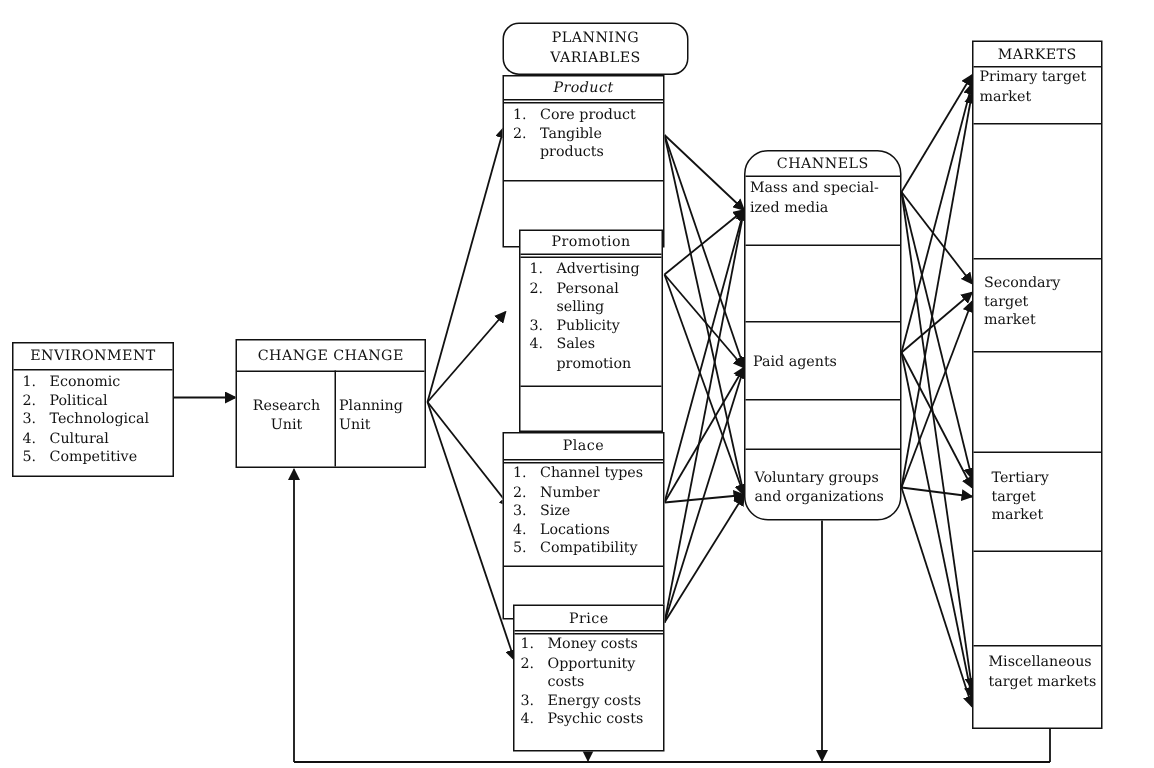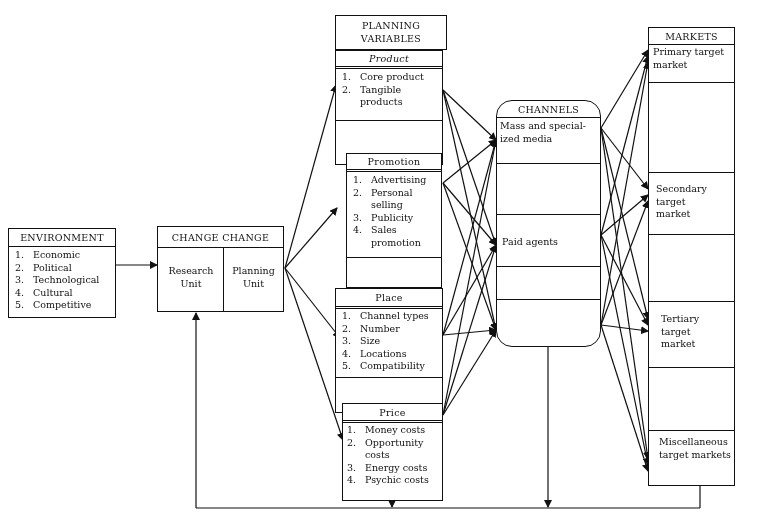--- a/index.html
+++ b/index.html
@@ -72,26 +72,26 @@
     <li><span class="n">4.</span><span>Cultural</span></li>
     <li><span class="n">5.</span><span>Competitive</span></li>
   </ul>
 </div>
 
 <div class="box" style="left:157px;top:226px;width:127px;height:86px;">
   <div class="hdr" style="top:5px;">CHANGE CHANGE</div>
   <div class="hline" style="top:20px;"></div>
   <div style="position:absolute;left:65px;top:20px;bottom:0;border-left:1px solid #111;"></div>
   <div class="txt" style="left:6px;top:38px;width:54px;white-space:normal;text-align:center;">Research Unit</div>
-  <div class="txt" style="left:68px;top:38px;width:55px;white-space:normal;text-align:center;">Planning Unit</div>
+  <div class="txt" style="left:68px;top:38px;width:55px;white-space:normal;text-align:left;">Planning Unit</div>
 </div>
 
 <div class="box" style="left:335px;top:15px;width:108px;height:486px;border:none;background:transparent;">
 
-  <div class="box" style="left:0;top:0;width:112px;height:35px;">
+  <div class="box" style="left:0;top:0;width:124px;height:35px;border-radius:11px;">
     <div class="hdr" style="top:4px;">PLANNING</div>
     <div class="hdr" style="top:17px;">VARIABLES</div>
   </div>
 
   <div class="box" style="left:0;top:35px;width:108px;height:115px;">
     <div class="hdr" style="top:2px;font-style:italic;">Product</div>
     <div class="dbl" style="top:15px;"></div>
     <ul class="list" style="left:6px;top:20px;">
       <li><span class="n">1.</span><span>Core product</span></li>
       <li style="white-space:normal;width:60px;"><span class="n">2.</span><span>Tangible products</span></li>
@@ -138,20 +138,21 @@
 
 <div class="box" style="left:496px;top:100px;width:105px;height:247px;border-radius:16px;">
   <div class="hdr" style="top:3px;">CHANNELS</div>
   <div class="hline" style="top:16px;"></div>
   <div class="txt" style="left:3px;top:19px;width:98px;white-space:normal;">Mass and special-ized media</div>
   <div class="hline" style="top:62px;"></div>
   <div class="hline" style="top:113px;"></div>
   <div class="txt" style="left:5px;top:135px;">Paid agents</div>
   <div class="hline" style="top:165px;"></div>
   <div class="hline" style="top:198px;"></div>
+  <div class="txt" style="left:6px;top:212px;width:98px;white-space:normal;">Voluntary groups and organizations</div>
 </div>
 
 <div class="box" style="left:648px;top:27px;width:87px;height:459px;">
   <div class="hdr" style="top:3px;">MARKETS</div>
   <div class="hline" style="top:16px;"></div>
   <div class="txt" style="left:4px;top:18px;width:82px;white-space:normal;">Primary target market</div>
   <div class="hline" style="top:54px;"></div>
   <div class="hline" style="top:144px;"></div>
   <div class="txt" style="left:7px;top:155px;width:56px;white-space:normal;">Secondary target market</div>
   <div class="hline" style="top:206px;"></div>

